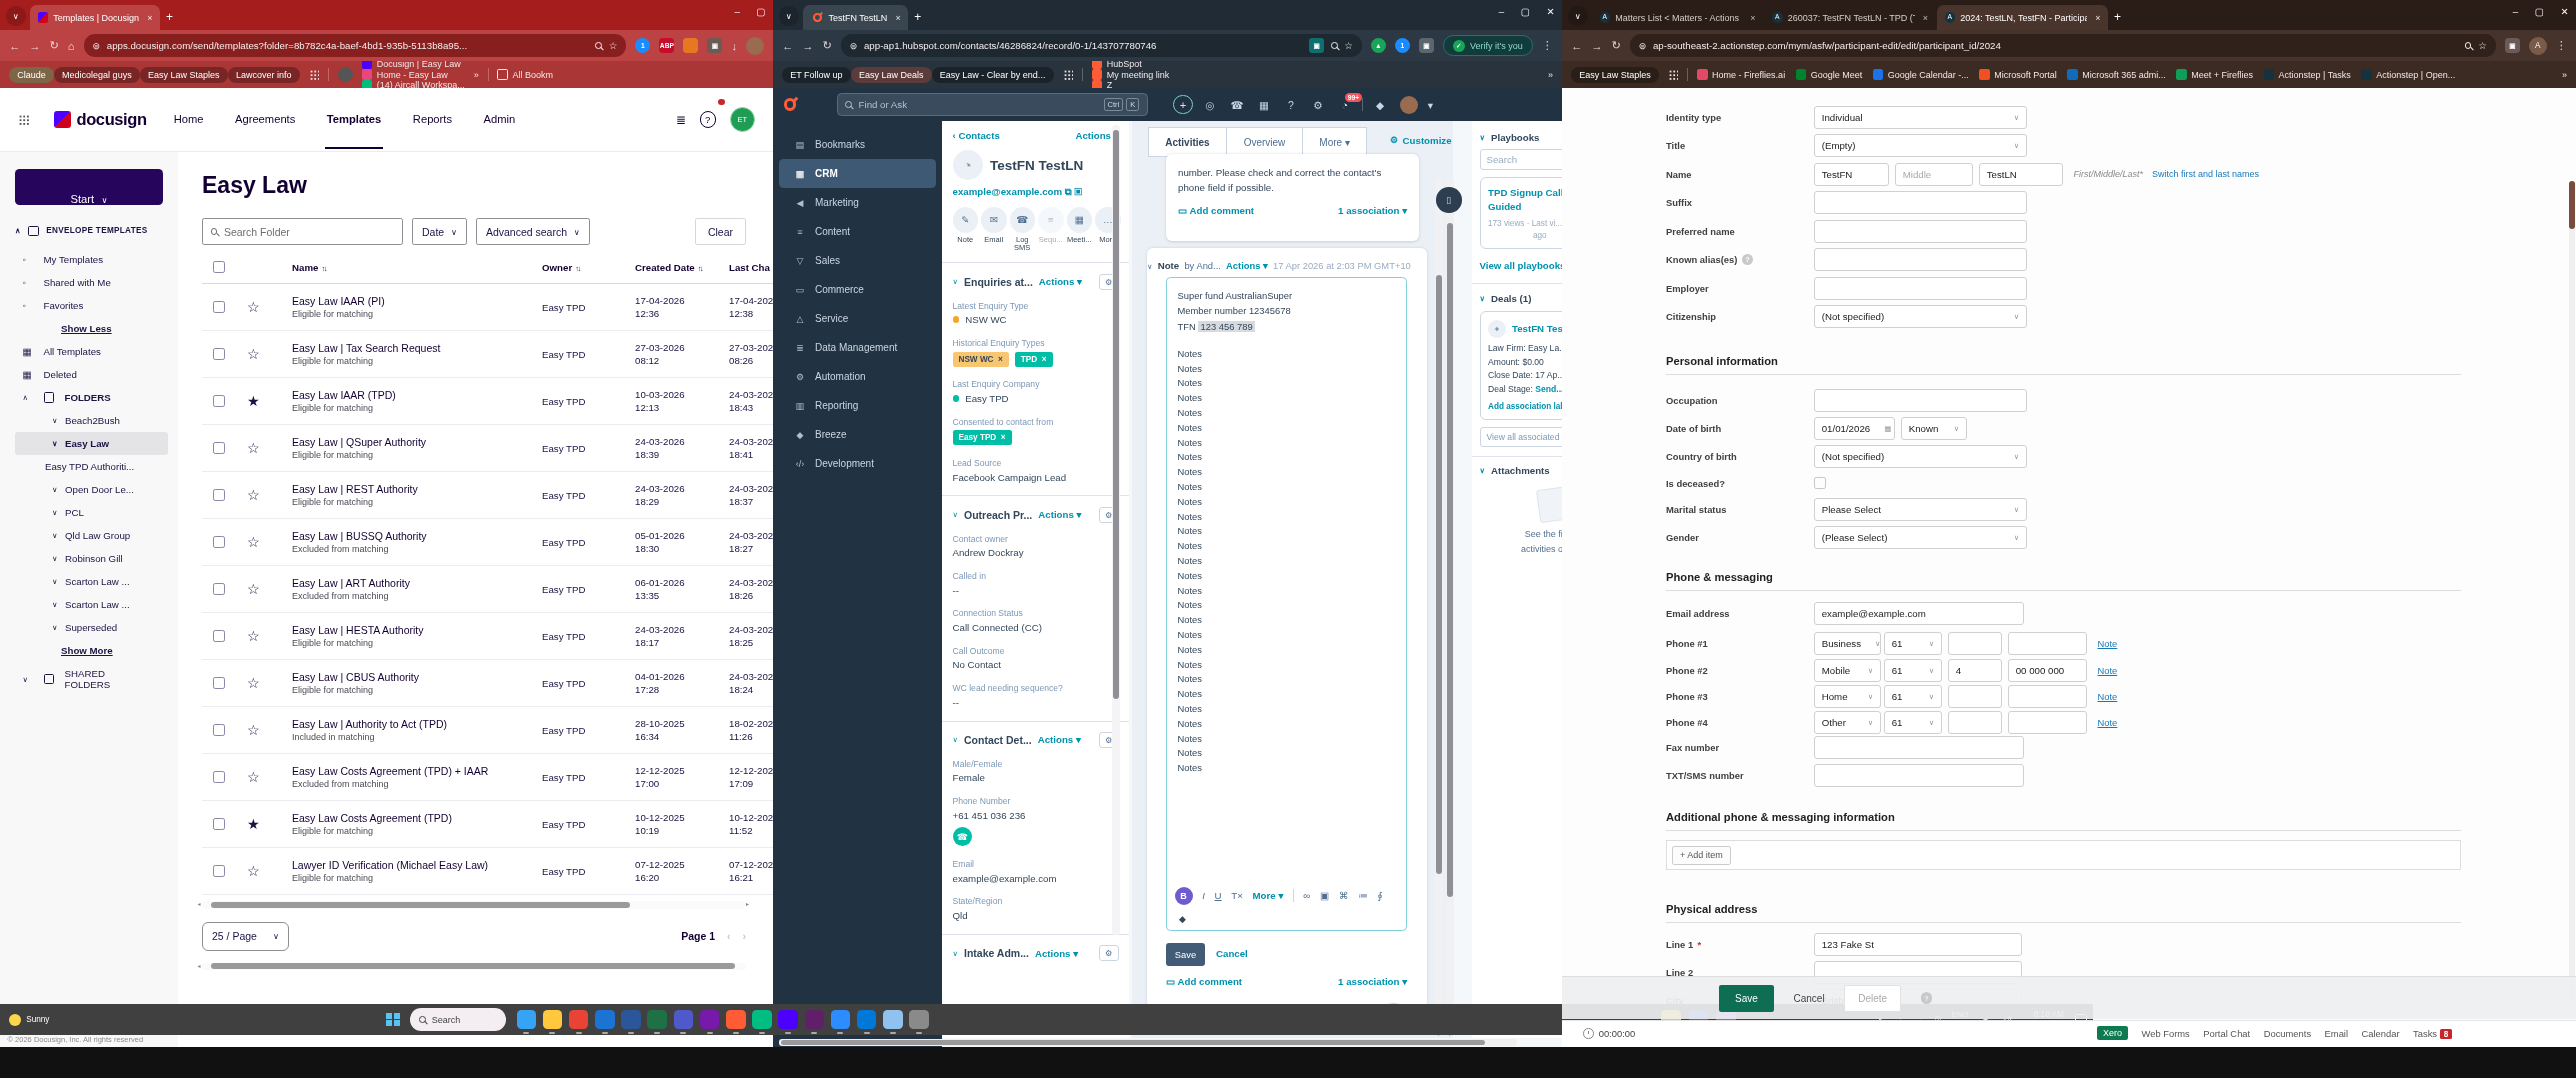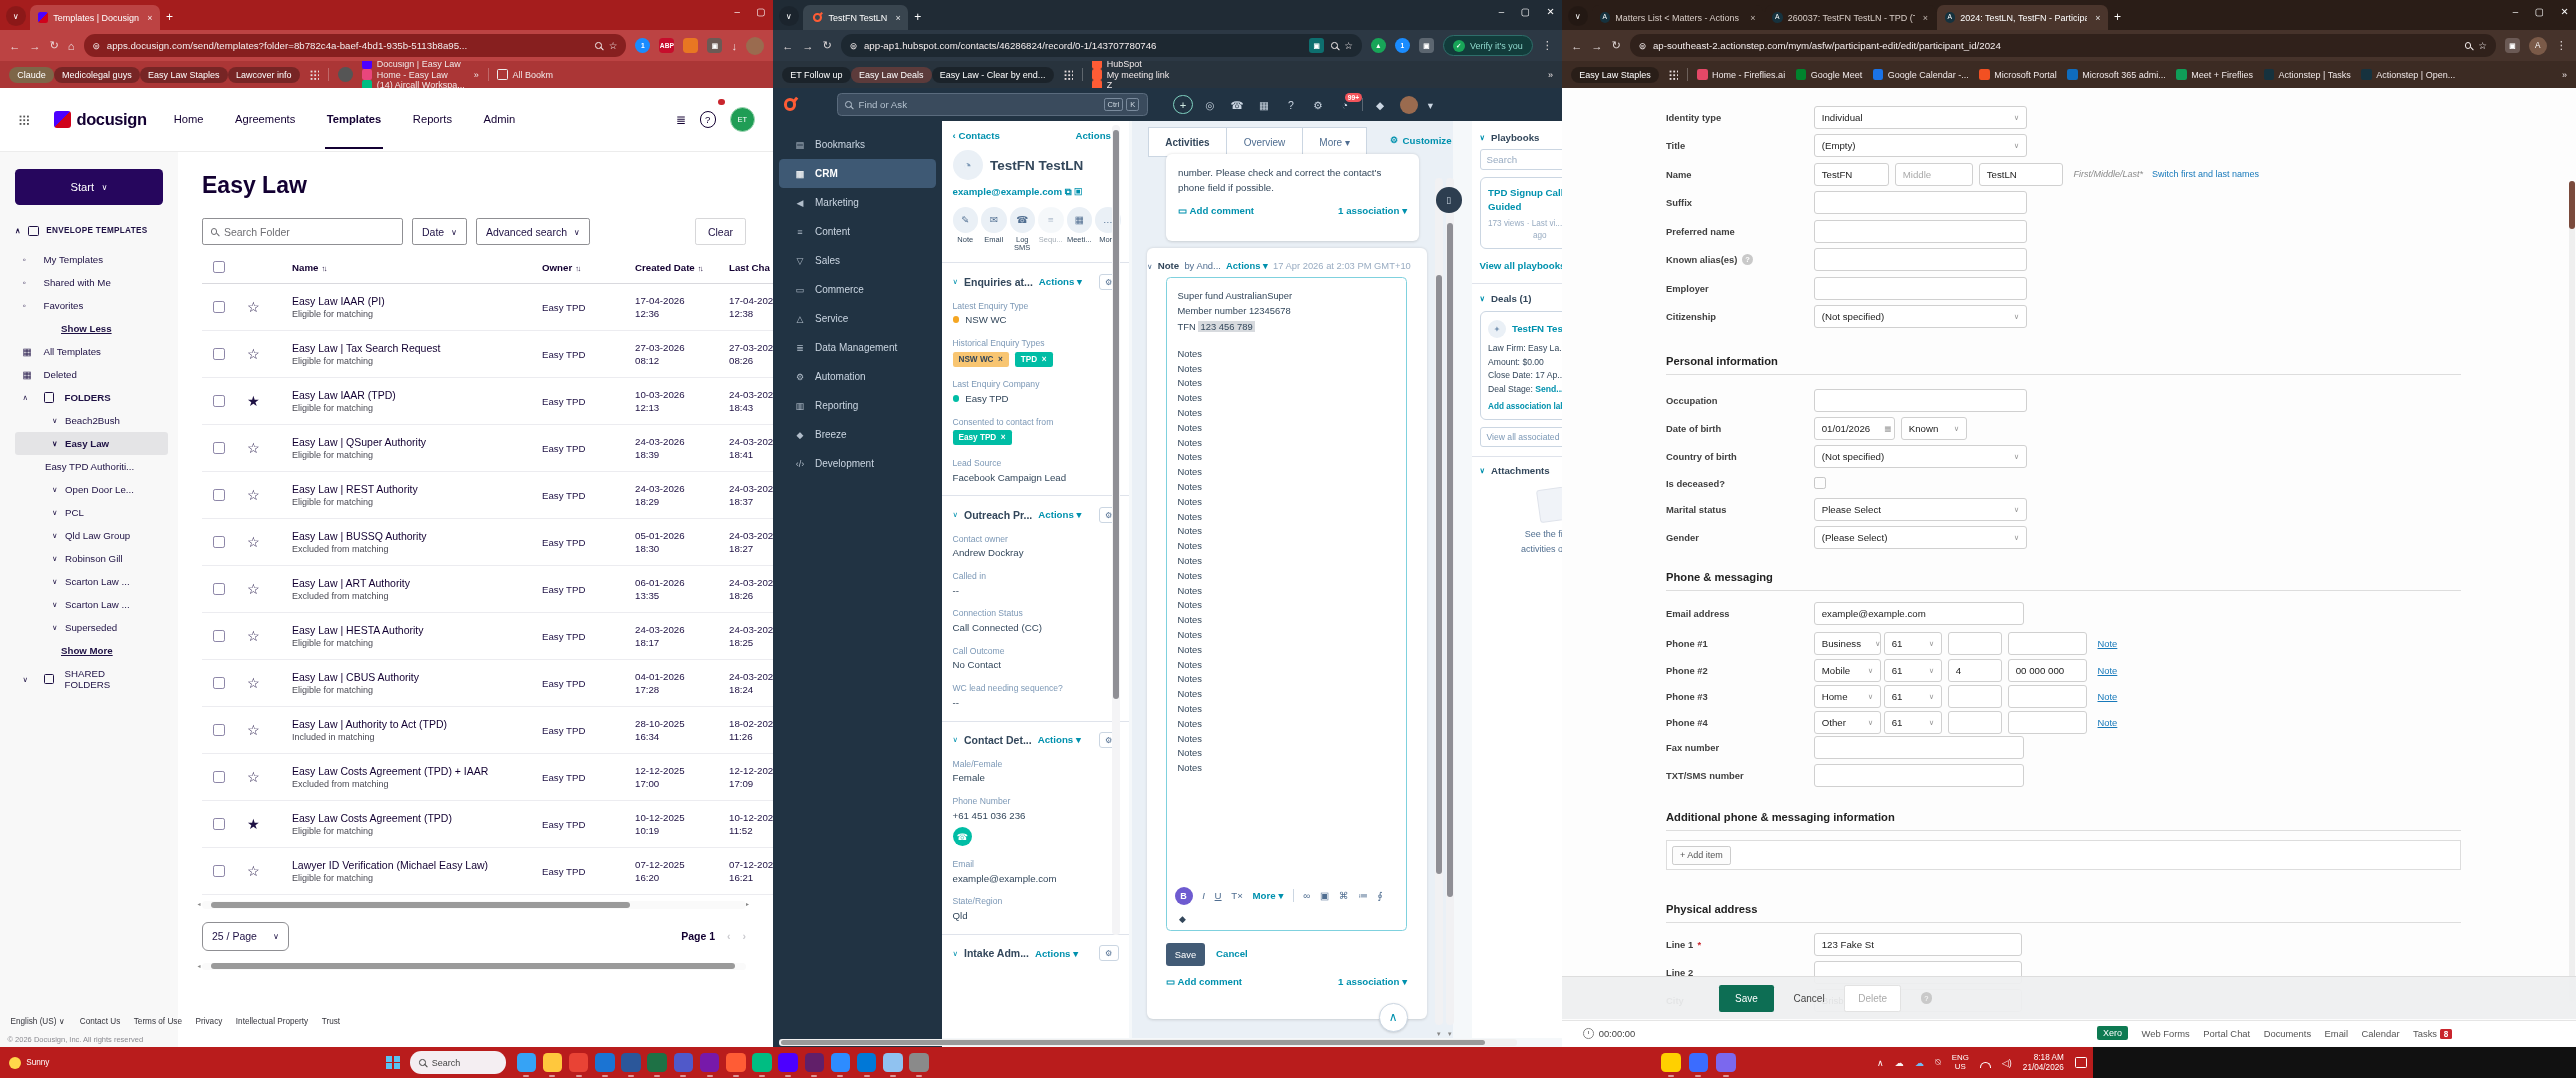--- a/index.html
+++ b/index.html
@@ -45,21 +45,21 @@
 .dslogo .lg{width:16.5px;height:16.5px;border-radius:3px;background:linear-gradient(135deg,#4c00ff 50%,#d0021b 50%)}
 .dslogo .lt{font-size:16.5px;font-weight:bold;color:#130032;letter-spacing:-0.4px}
 .dsnav{display:flex;gap:28.5px;font-size:11.2px;color:#130032}
 .dsnav .ni{padding:22.5px 1.5px;cursor:pointer}
 .dsnav .ni.active{font-weight:bold;border-bottom:2.2px solid #130032}
 .dsright{margin-left:auto;display:flex;align-items:center;gap:13.5px;color:#130032}
 .qm{width:16.5px;height:16.5px;border:1.1px solid #130032;border-radius:50%;font-size:9.7px;display:flex;align-items:center;justify-content:center}
 .dsav{width:25.5px;height:25.5px;border-radius:50%;background:#1f9d55;border:1.5px solid #9fd7b4;color:#fff;font-size:7.5px;display:flex;align-items:center;justify-content:center}
 .reddot{position:absolute;right:48px;top:10.5px;width:6.7px;height:6.7px;border-radius:50%;background:#c9252d}
 .dsrail{position:absolute;top:64px;left:0;width:178px;bottom:0;background:#f8f8f8;padding:16.5px 0 0 15px;font-size:9.7px;color:#1e1144}
-.startbtn{width:148px;height:36px;background:#26065d;color:#fff;border-radius:4.5px;font-size:11.2px;display:flex;align-items:center;justify-content:center;gap:7.5px;margin-bottom:21px}
+.startbtn{width:148px;height:36px;background:#26065d;color:#fff;border-radius:4.5px;font-size:11.2px;display:flex;align-items:flex-end;justify-content:center;gap:7.5px;margin-bottom:21px}
 .railgrp{display:flex;align-items:center;gap:7.5px;font-size:8.2px;font-weight:bold;letter-spacing:0.3px;margin-bottom:12px;color:#1e1144}
 .rit{display:flex;align-items:center;gap:9px;padding:6px 0 6px 28.5px;position:relative}
 .rit .ric{position:absolute;left:7.5px}
 .rlink{padding:6px 0 6px 46px;text-decoration:underline;font-weight:bold}
 .fold{display:flex;align-items:center;gap:7.5px;padding:6px 0 6px 37px;border-radius:3px}
 .fold.selected{background:#e4e4e6;font-weight:bold;margin-right:10.5px}
 .fold .fchev{font-size:7.5px;color:#1e1144}
 .fold.nochev{padding-left:30px}
 .dsmain{position:absolute;top:64px;left:178px;right:0;bottom:0;padding:19.5px 0 0 24px;overflow:hidden}
 .dstitle{font-size:23px;color:#130032;font-weight:600;margin-bottom:19.5px}
@@ -189,21 +189,21 @@
 .astatus{position:absolute;left:0;right:0;top:932px;height:25.5px;background:#fff;border-top:0.7px solid #e5e5e5;display:flex;align-items:center;padding:0 124px 0 21px;z-index:5;font-size:9.4px;color:#555}
 .timer{display:flex;align-items:center;gap:5.2px;color:#444}
 .clockc{width:10.5px;height:10.5px;border:1.1px solid #888;border-radius:50%;position:relative}
 .clockc::after{content:"";position:absolute;left:3.7px;top:1.5px;width:1.1px;height:3.7px;background:#888}
 .aslinks{margin-left:auto;display:flex;align-items:center;gap:13.5px}
 .xerob{background:#0e7a52;color:#fff;border-radius:2.2px;padding:2.2px 6px;font-size:9px}
 .tasksb{background:#c9252d;color:#fff;border-radius:1.5px;padding:0.7px 3.7px;font-size:8.2px;font-weight:bold;margin-left:3px}
 .asscroll{position:absolute;right:1.5px;top:93px;bottom:45px;width:6px;background:#efefef;border-radius:3px}
 .asscroll .vthumb{position:absolute;top:0;width:6px;height:48px;background:#7a4a3c;border-radius:3px}
 
-#taskbar{position:absolute;left:0;top:1047px;width:2093px;height:31px;background:#b91c1c;display:flex;align-items:center;color:#fff}
+#taskbar{position:absolute;left:0;top:1004px;width:2093px;height:31px;background:#404040;display:flex;align-items:center;color:#fff}
 .weather{display:flex;align-items:center;gap:5.2px;padding:0 9px;font-size:8.2px}
 .sun{width:12px;height:12px;border-radius:50%;background:#ffd64a}
 .tstart{margin-left:328px;display:grid;grid-template-columns:6px 6px;gap:1.1px}
 .tstart i{width:6px;height:6px;background:#59c3f2}
 .tsearchpill{margin-left:10.5px;width:96px;height:22.5px;background:#f4eef2;border-radius:11.2px;color:#444;display:flex;align-items:center;gap:6px;padding:0 9px;font-size:9px}
 .tapps{display:flex;gap:6.7px;margin-left:10.5px}
 .tapp{width:19.5px;height:19.5px;border-radius:4.5px;position:relative}
 .tapp::after{content:"";position:absolute;left:6.7px;bottom:-4.5px;width:6px;height:2.2px;border-radius:1.5px;background:rgba(255,255,255,.55)}
 .tapps2{display:flex;gap:8.2px;position:absolute;left:1661px}
 .tray{position:absolute;right:6px;display:flex;align-items:center;gap:11.2px;font-size:9px}

